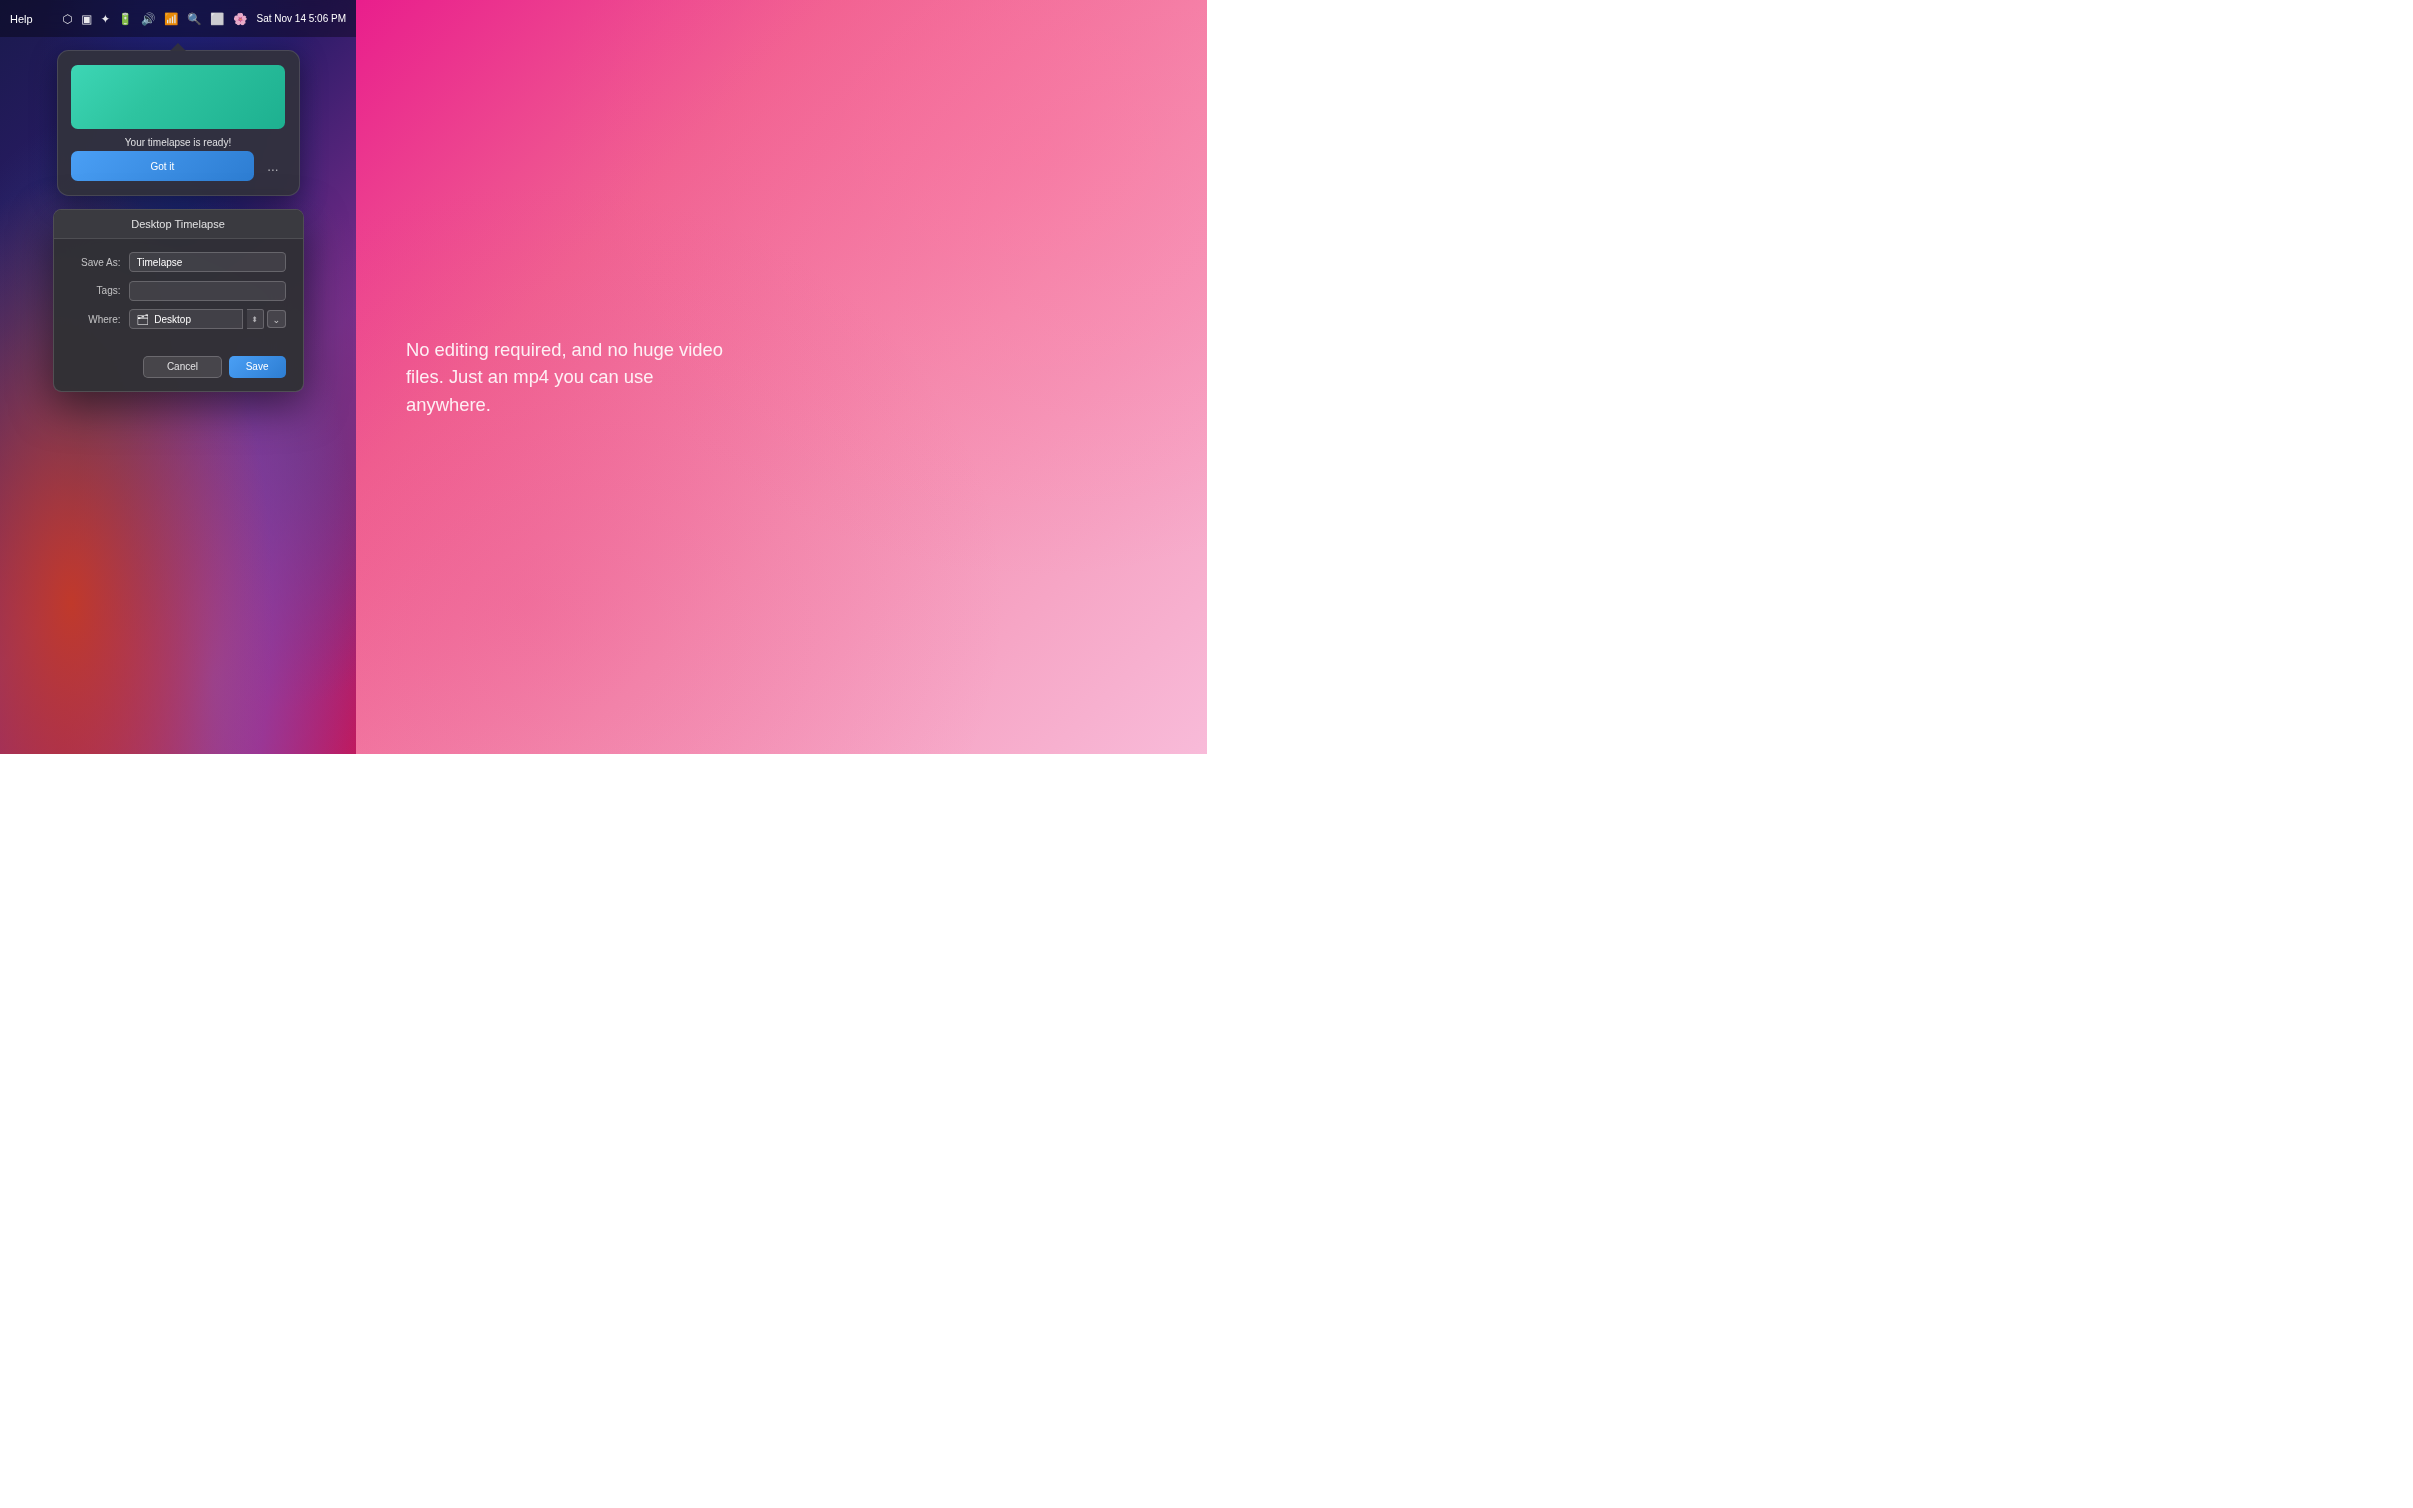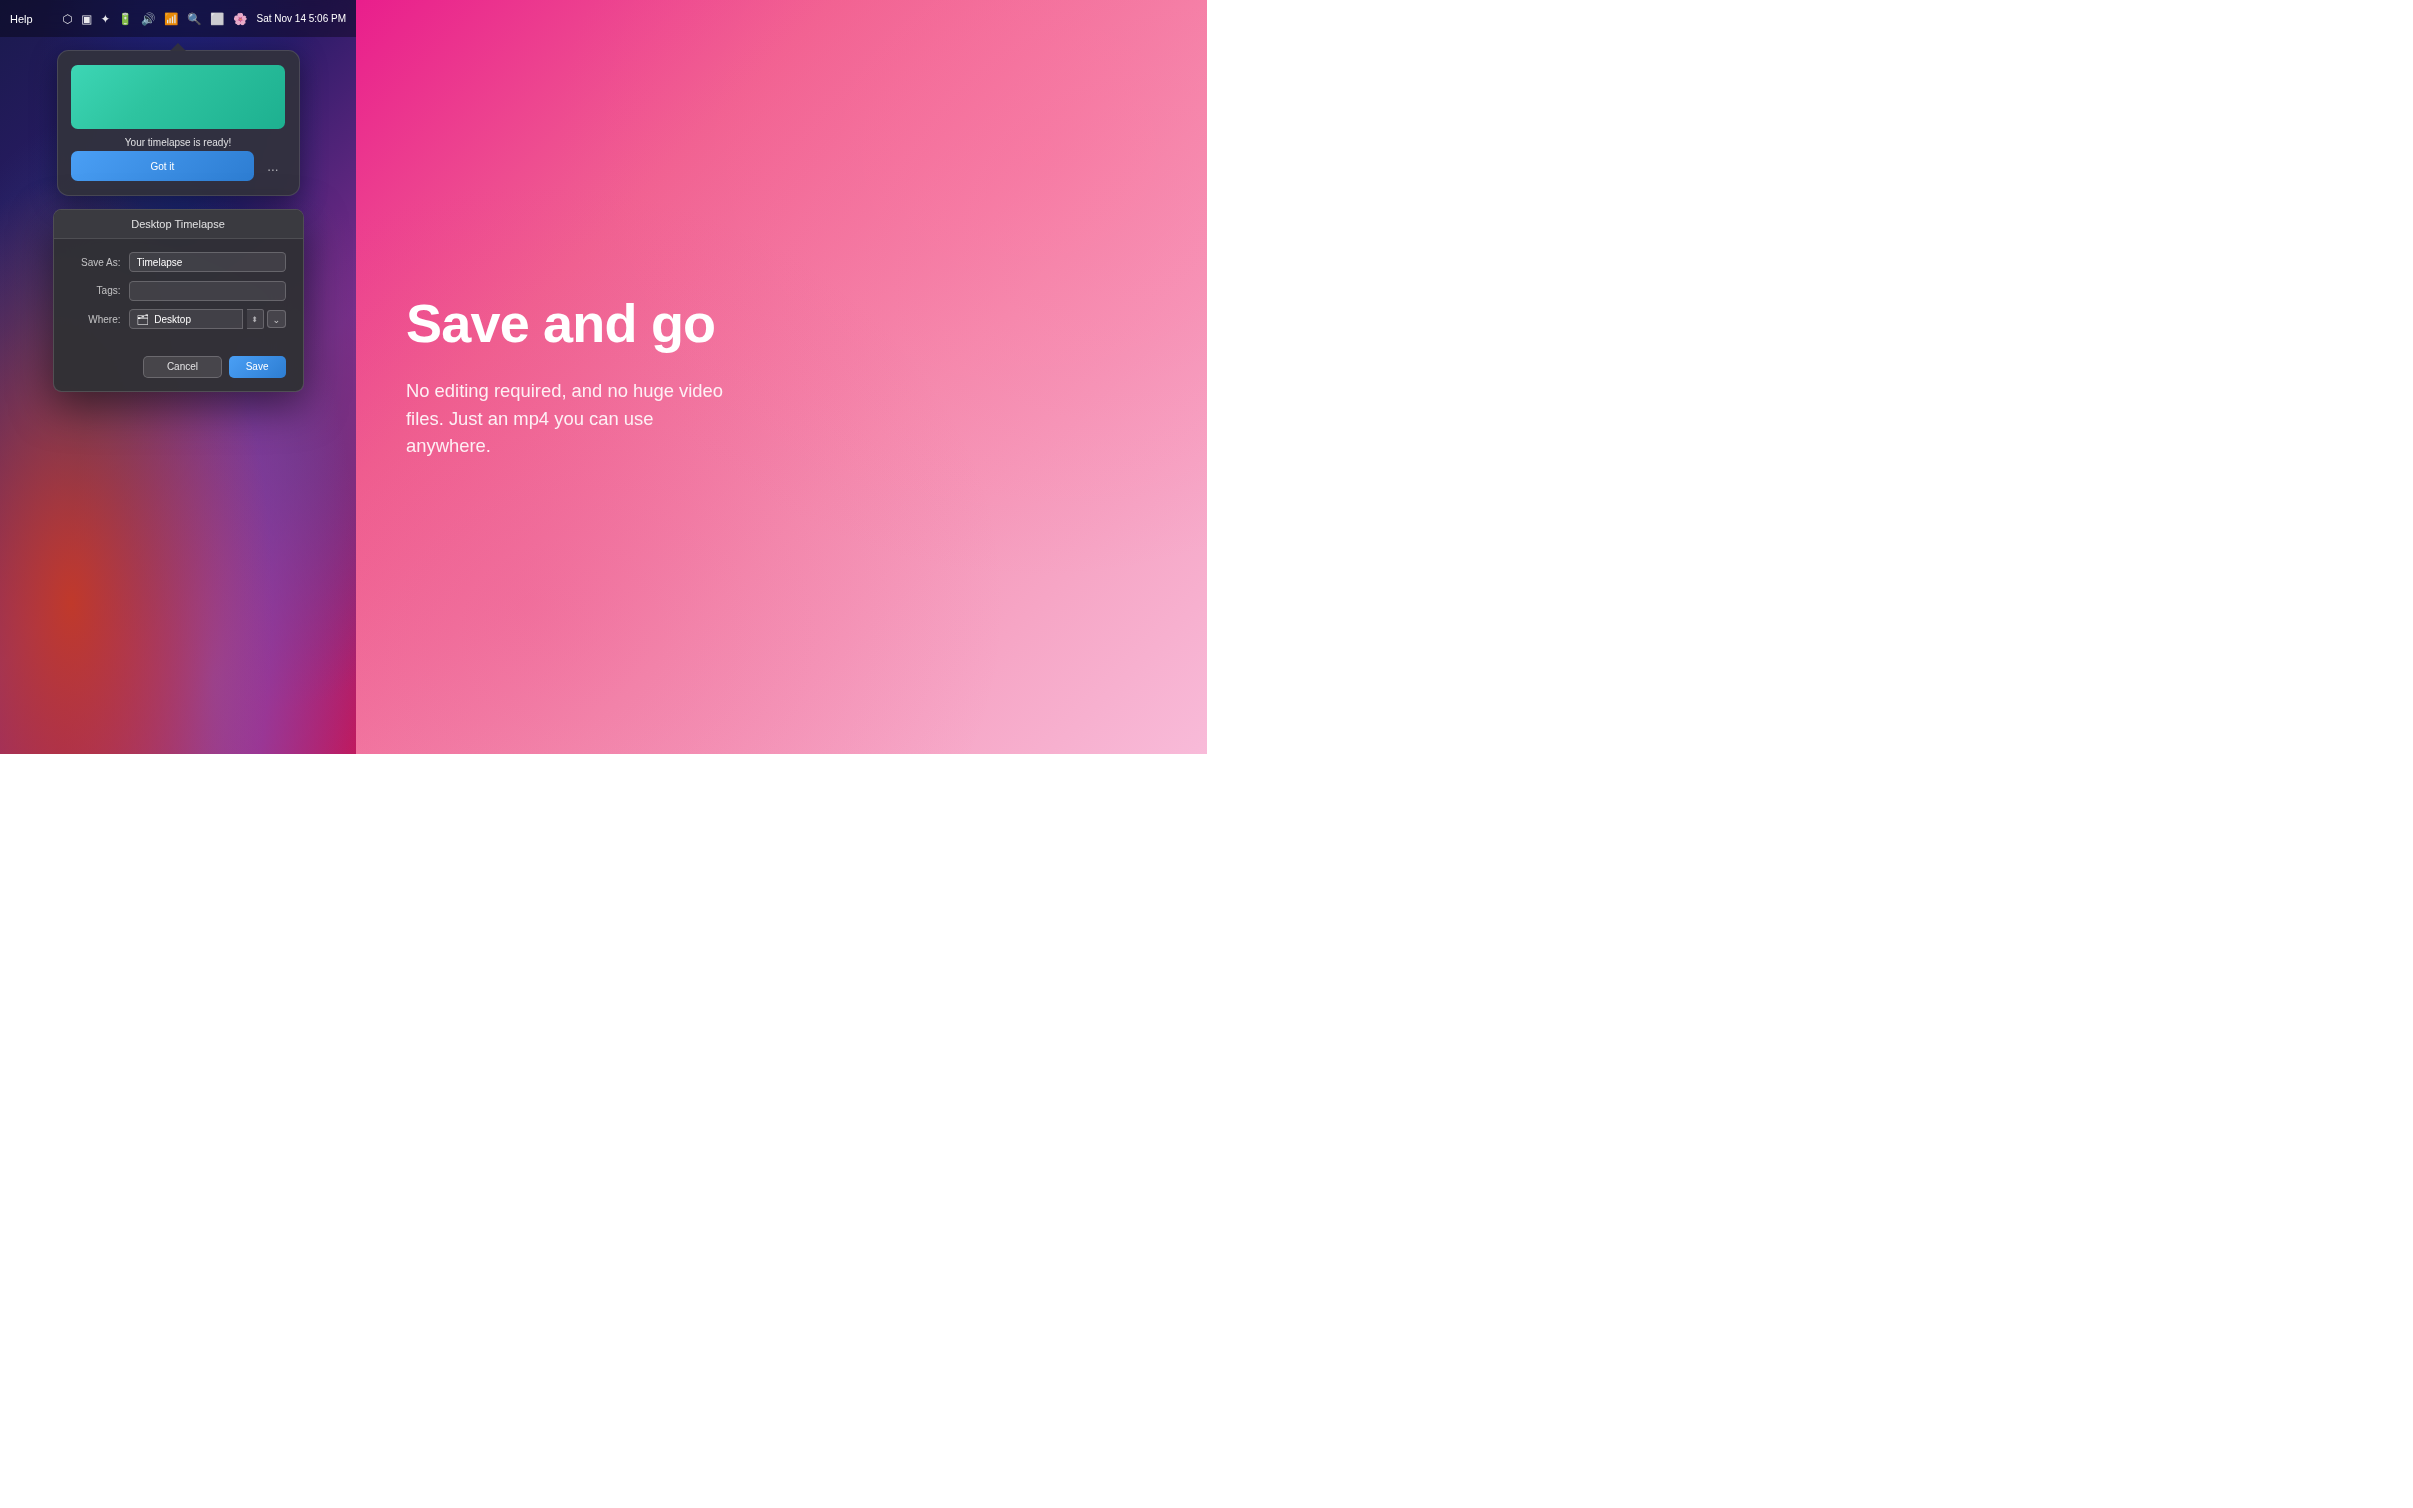--- a/index.html
+++ b/index.html
@@ -407,17 +407,16 @@
         <button class="btn-cancel">Cancel</button>
         <button class="btn-save">Save</button>
       </div>
     </div>
 
   </div>
 </div>
 
 <div class="marketing-side">
   <div class="marketing-content">
-    <h1 class="marketing-title">Save and go</h1>
     <p class="marketing-desc">No editing required, and no huge video files. Just an mp4 you can use anywhere.</p>
   </div>
 </div>
 
 
 </body></html>

